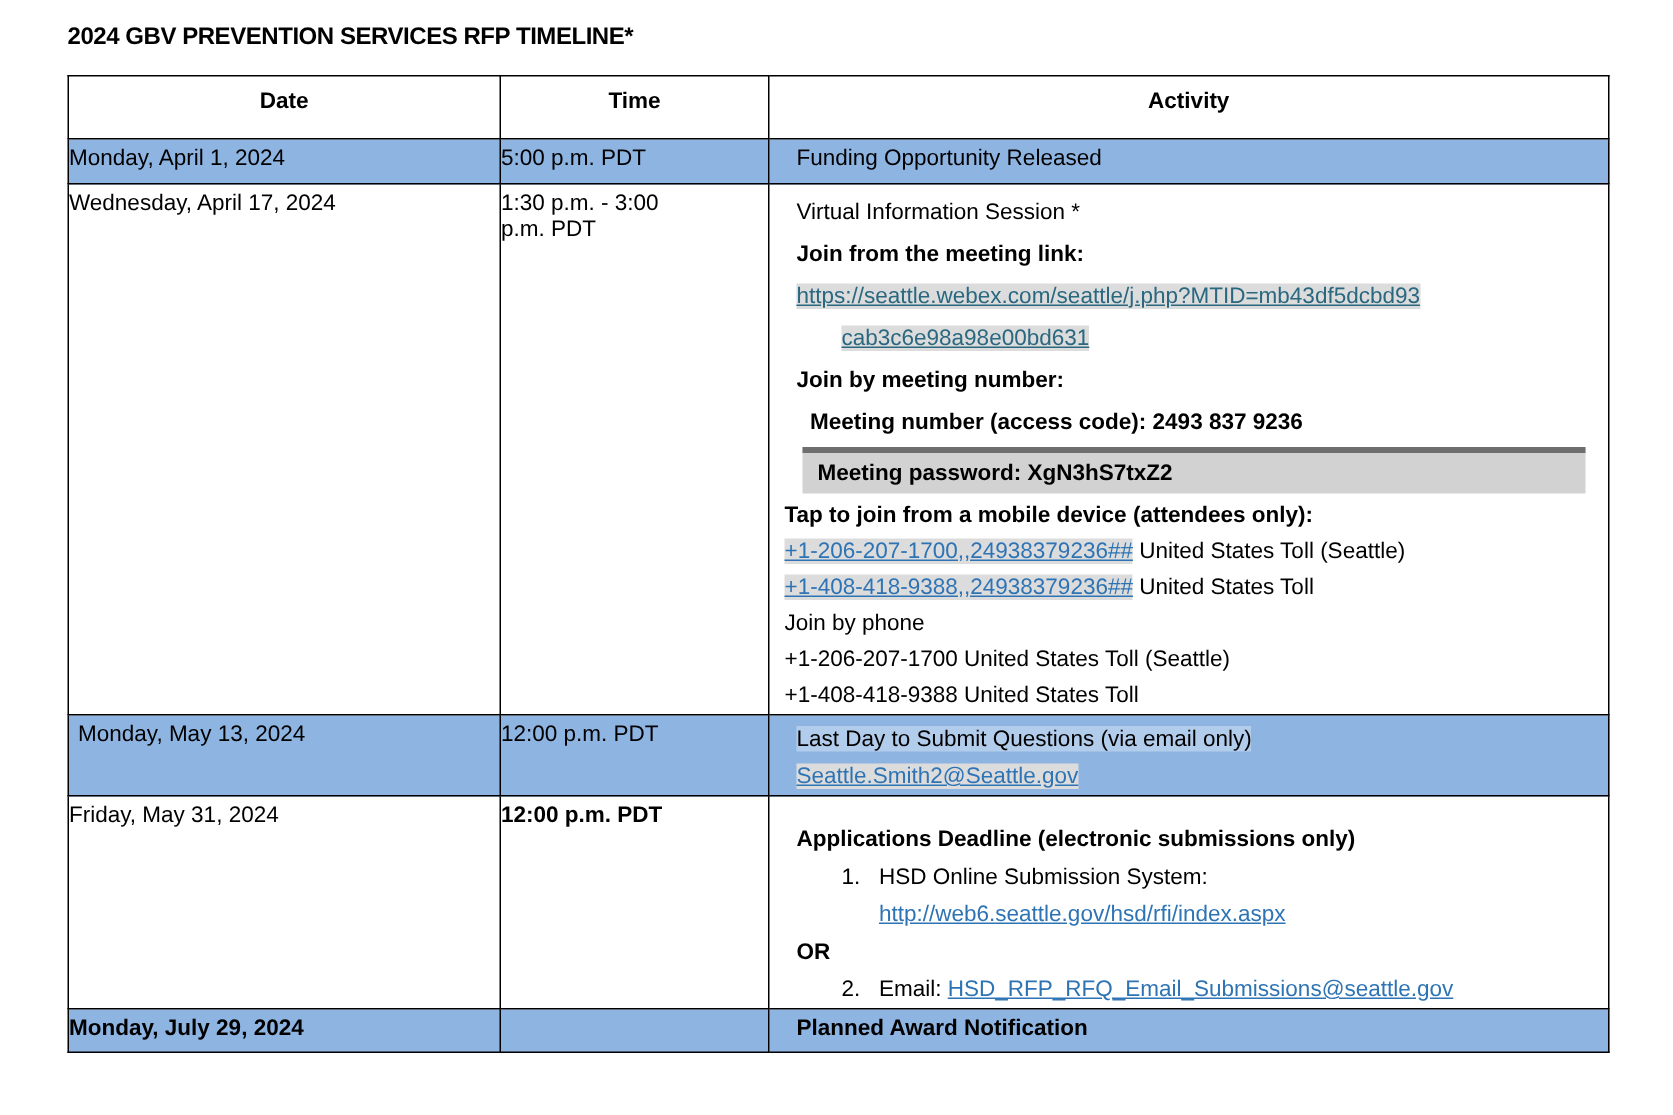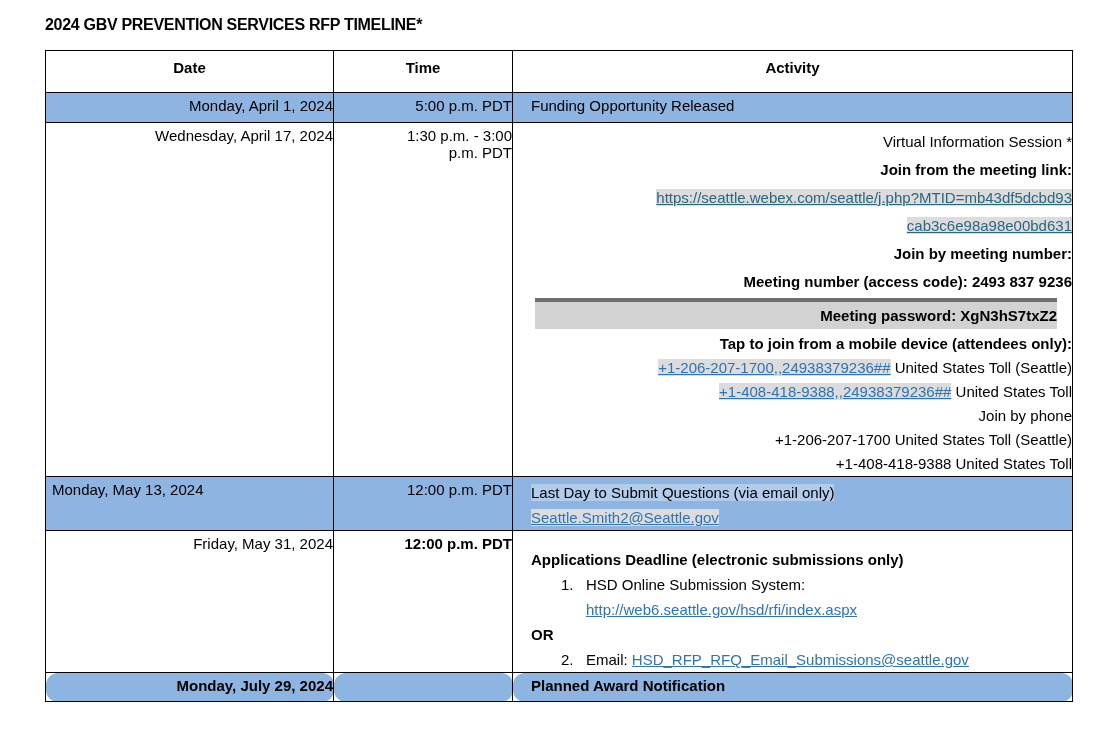--- a/index.html
+++ b/index.html
@@ -19,36 +19,36 @@
   }
   col.c-date { width: 288px; }
   col.c-time { width: 179px; }
   col.c-act  { width: 560px; }
 
   th, td { border: 1px solid #000; vertical-align: top; padding: 0; }
   th { font-weight: bold; text-align: center; height: 42px; padding-top: 8px; font-size: 15px; }
 
   .blue { background: #8EB4E2; }
 
-  td.date, td.time { text-align: right; padding-top: 4px; }
+  td.date, td.time { text-align: left; padding-top: 4px; }
   td.date.left { text-align: left; padding-left: 6px; }
   td.act { text-align: left; }
   .bold { font-weight: bold; }
 
   tr.r-funding  td { height: 30px; }
   tr.r-info     td { height: 347px; }
   tr.r-questions td { height: 50px; }
   tr.r-deadline td { height: 124px; }
-  tr.r-award    td { height: 29px; border-radius: 12px; }
+  tr.r-award    td { height: 29px; }
   tr.r-contracts td { height: 30px; }
 
   .simple-act { padding: 4px 0 0 18px; }
 
   
-  .info-cell { padding-top: 5px; text-align: right; }
+  .info-cell { padding-top: 5px; }
   .l  { line-height: 28px; padding-left: 18px; }
   .l2 { line-height: 24px; padding-left: 10px; }
   .indent-num { padding-left: 27px; }
   .url-wrap { padding-left: 48px; }
   .pwd-box {
     margin: 2px 15px 3px 22px;
     background: #D2D2D2;
     border-top: 4px solid #6E6E6E;
     line-height: 25px; padding: 1px 0 1px 10px;
     font-weight: bold;

